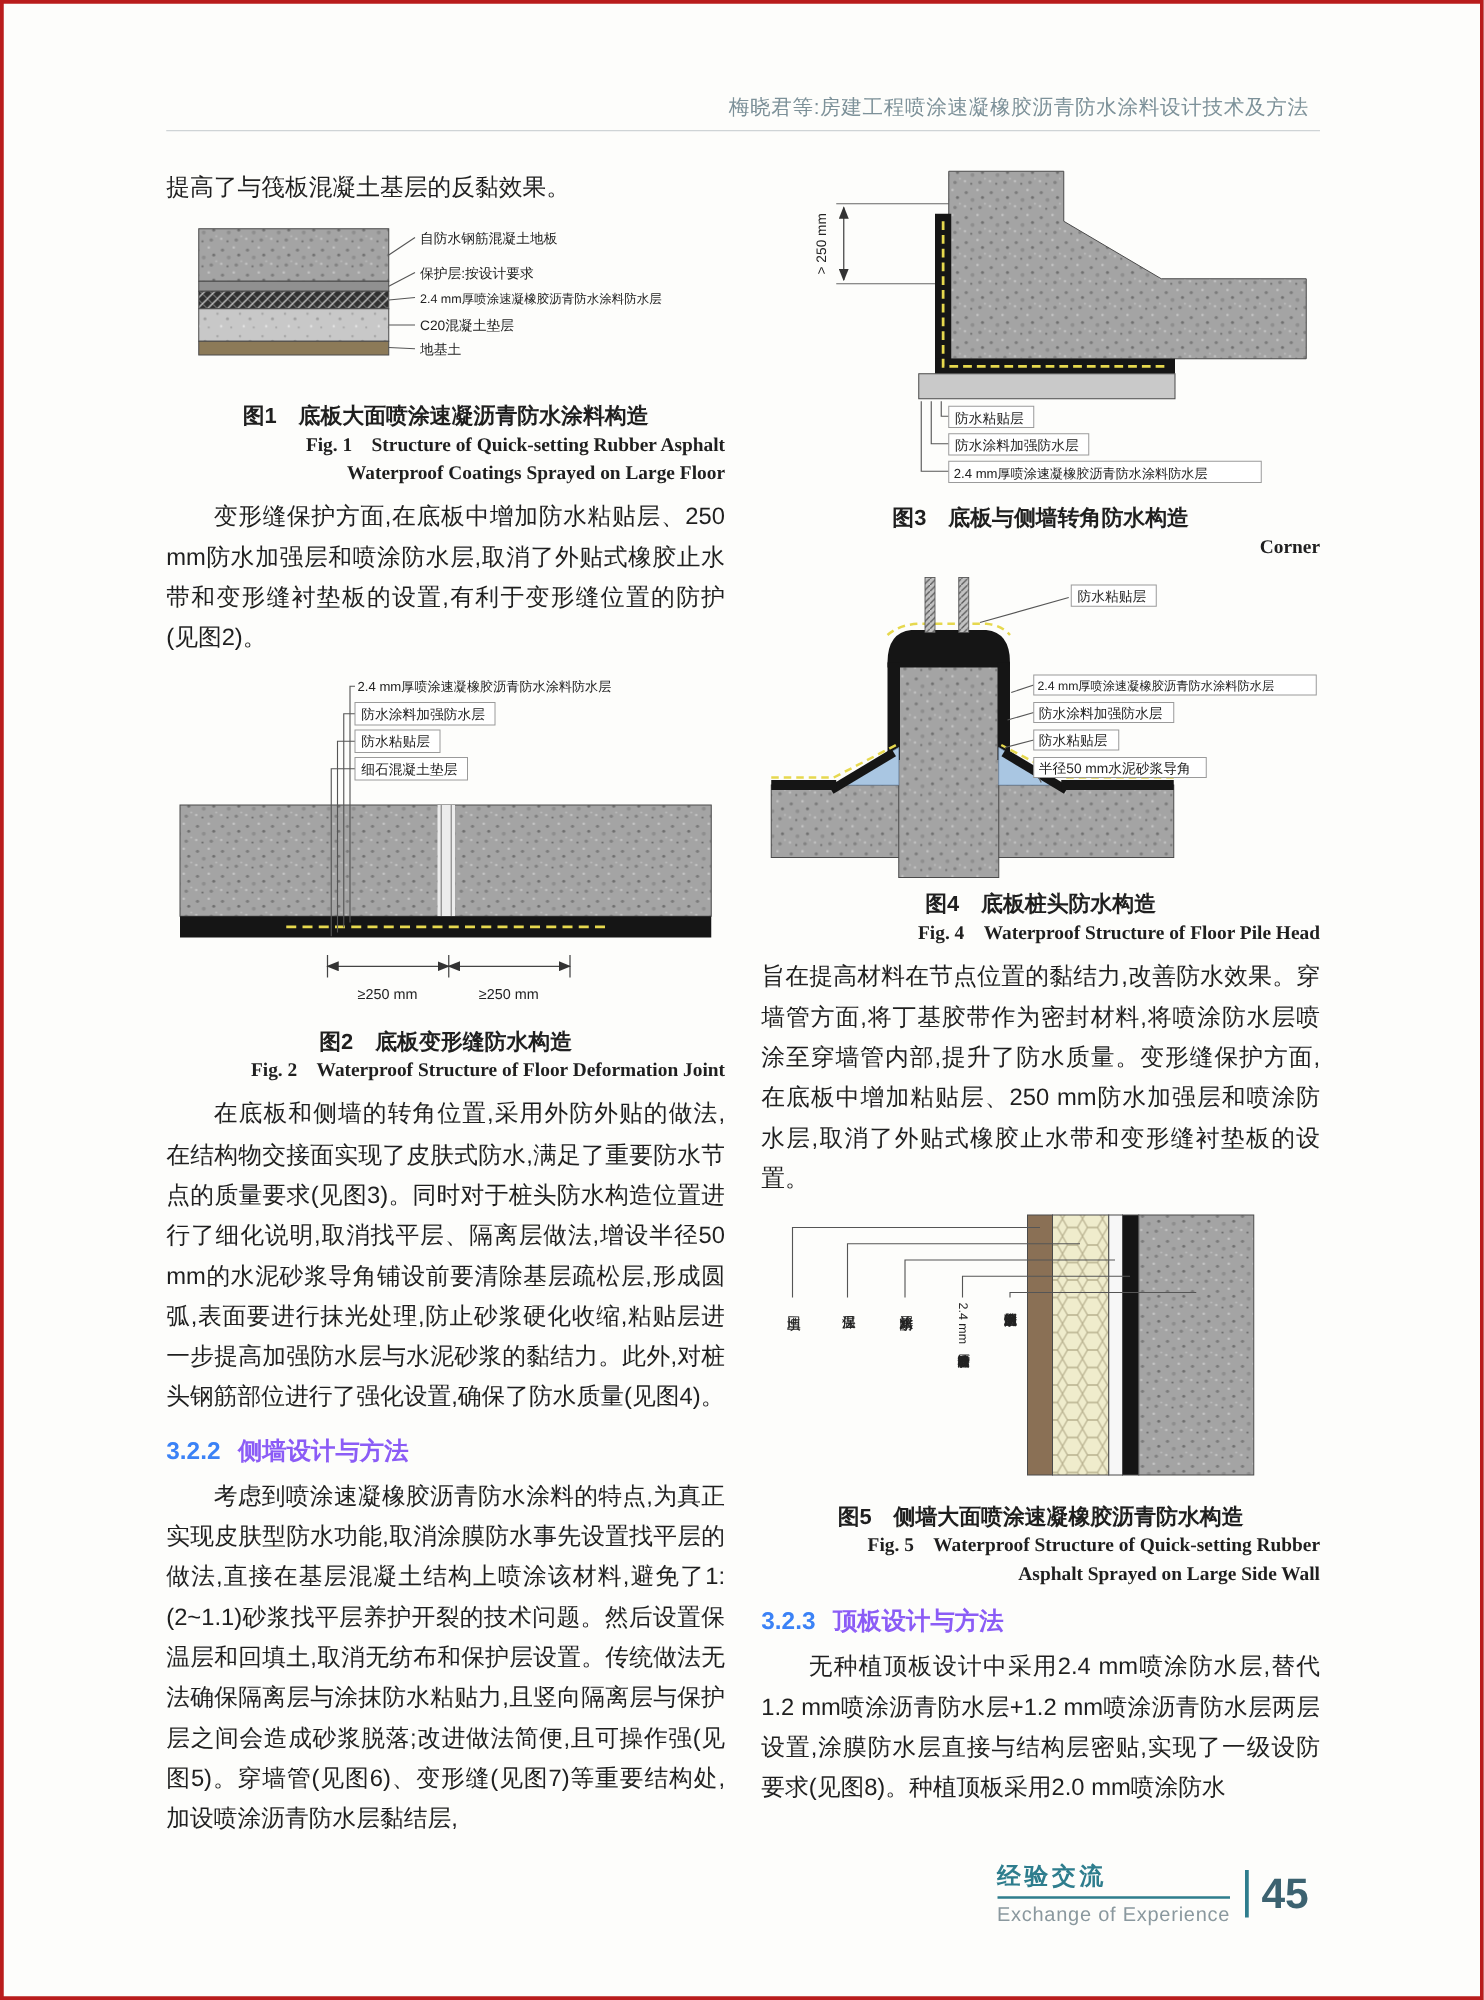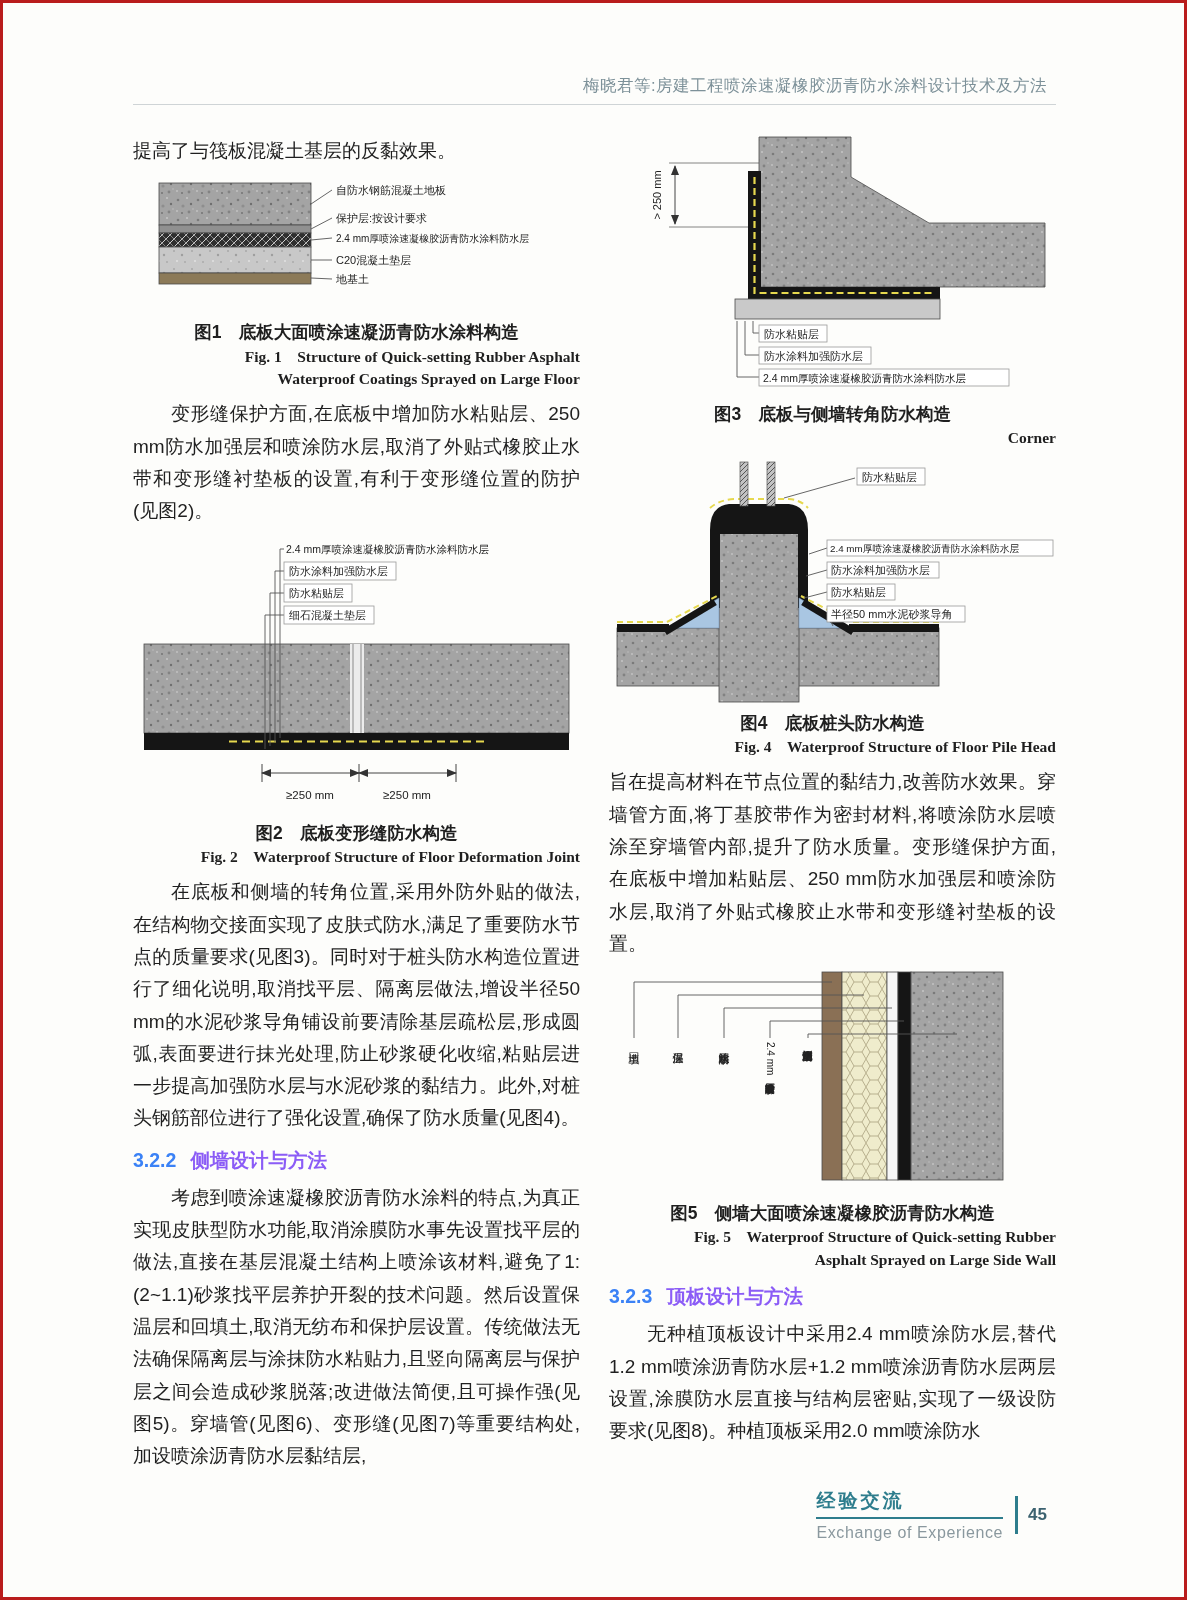--- a/index.html
+++ b/index.html
@@ -23,21 +23,21 @@
   .cap-zh{text-align:center;font-weight:bold;font-size:17.5px;line-height:1.5}
   .cap-en{text-align:right;font-weight:bold;font-size:15.5px;line-height:1.45;font-family:"Liberation Serif","DejaVu Serif",serif}
   svg.fig{display:block;margin:8px auto 0}
   svg text{font-family:"Liberation Sans","DejaVu Sans",sans-serif;fill:#222}
   .vtext{writing-mode:vertical-rl}
   .footer{position:absolute;right:137px;bottom:55px;display:flex;align-items:center}
   .footer-left{text-align:left}
   .footer-zh{font-size:19px;font-weight:bold;color:#2e7d8d;letter-spacing:3px;border-bottom:2px solid #2e7d8d;padding-bottom:3px}
   .footer-en{font-size:16px;color:#8a989e;letter-spacing:.6px;margin-top:5px;font-family:Liberation Sans, sans-serif}
   .footer-bar{width:3px;height:38px;background:#2e7d8d;margin:0 10px 0 12px}
-  .footer-num{font-size:17px;color:#3c6270;font-weight:600}
+  .footer-num{font-size:34px;color:#3c6270;font-weight:600}
 </style>
 </head>
 <body>
 
 <div class="page">
 
   <svg width="0" height="0" style="position:absolute" aria-hidden="true">
     <defs>
       <pattern id="pConc" width="20" height="20" patternUnits="userSpaceOnUse">
         <rect width="20" height="20" fill="#a4a4a4"></rect>

